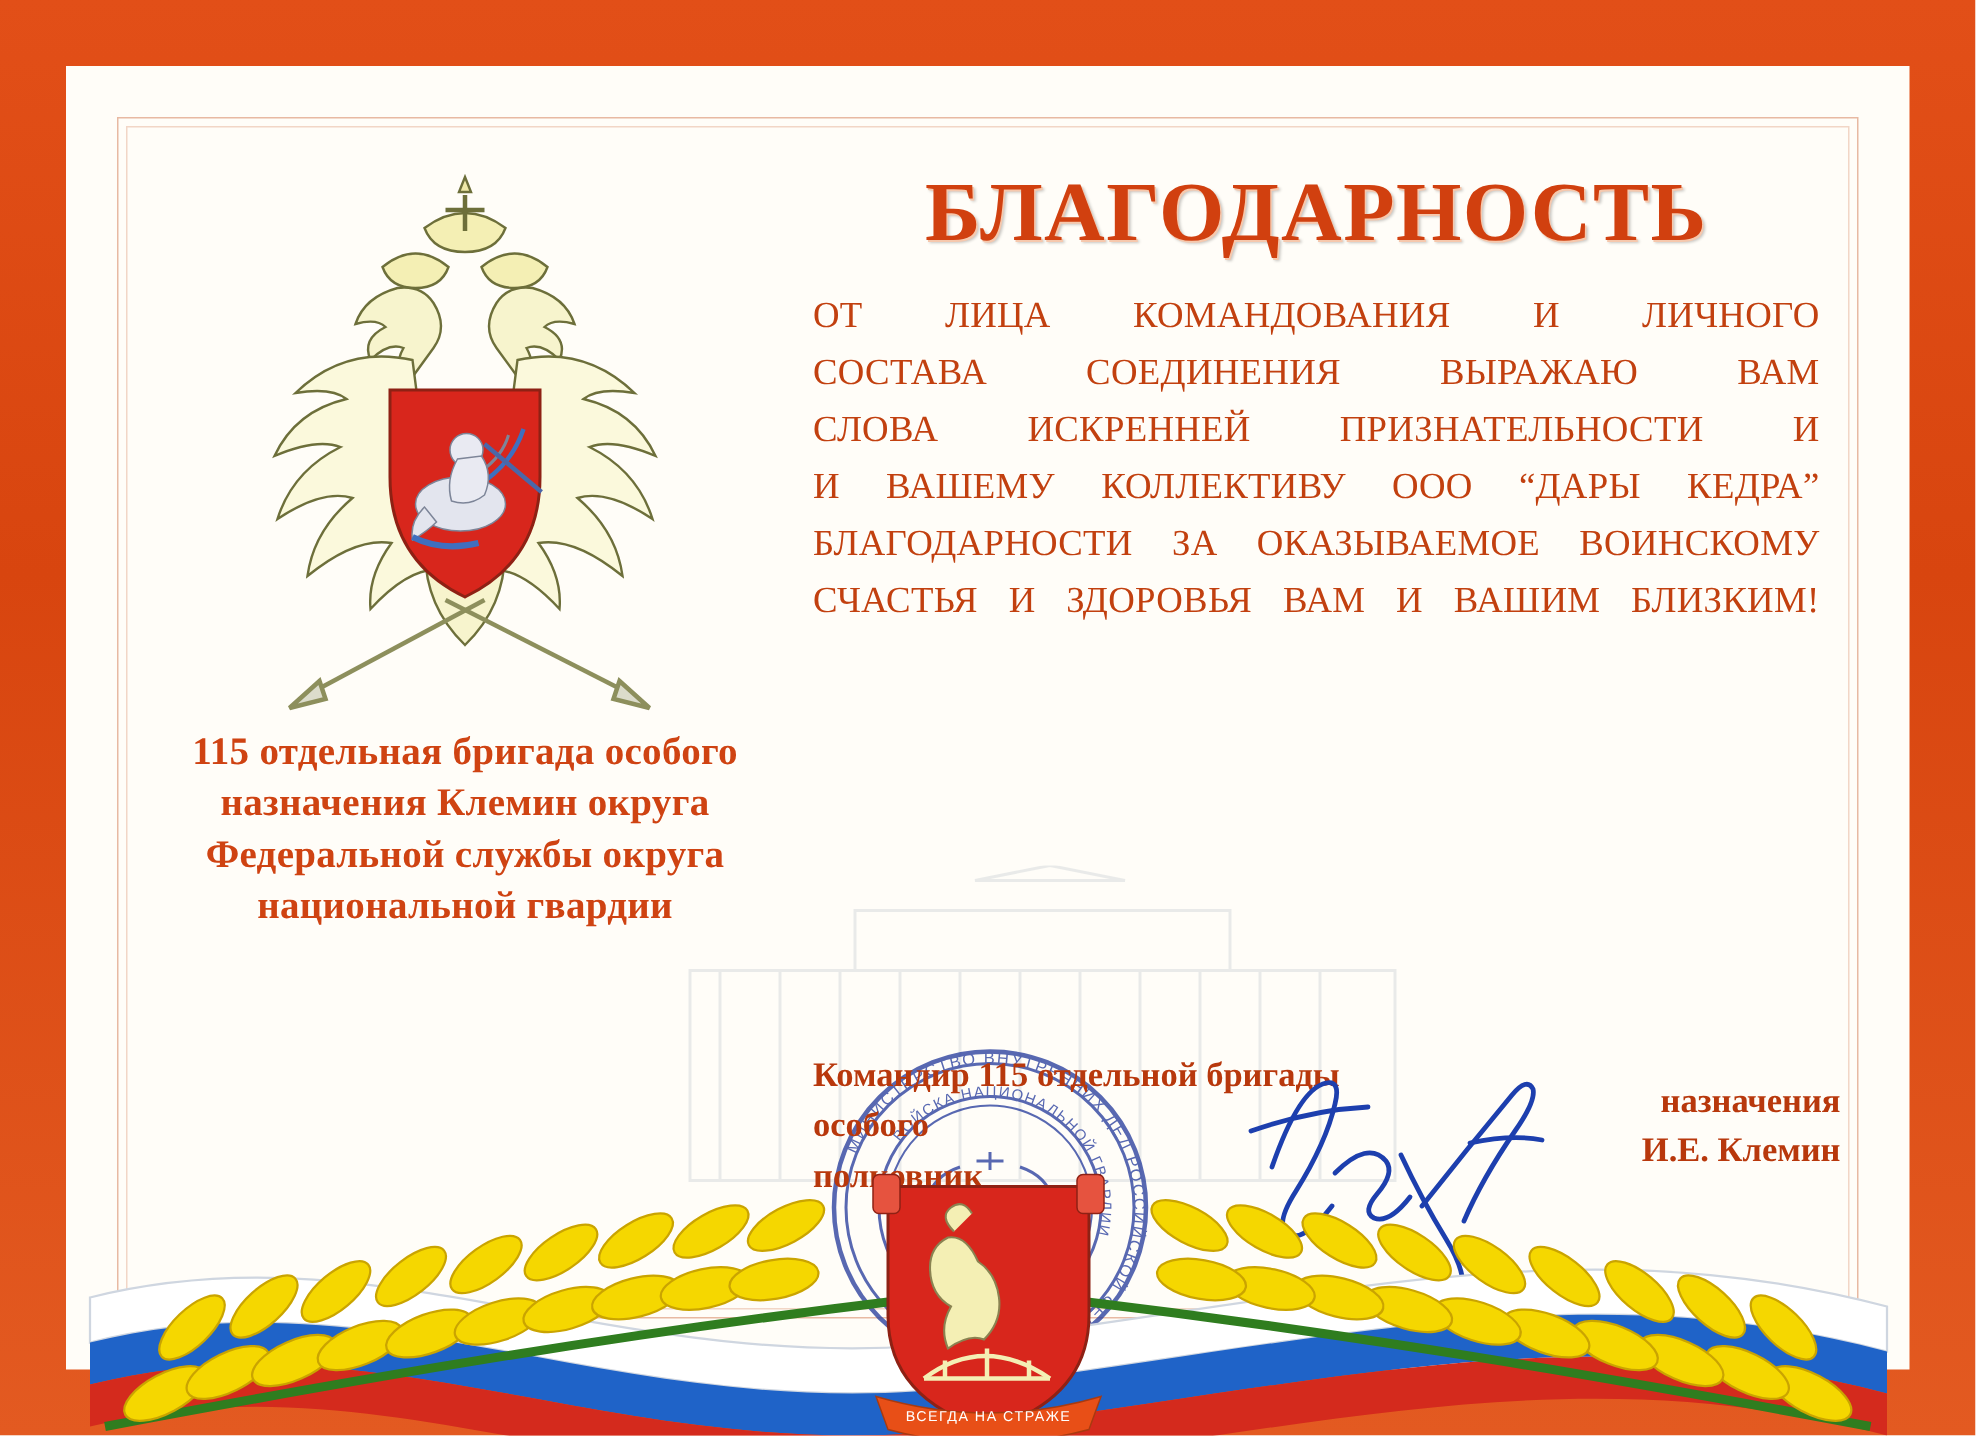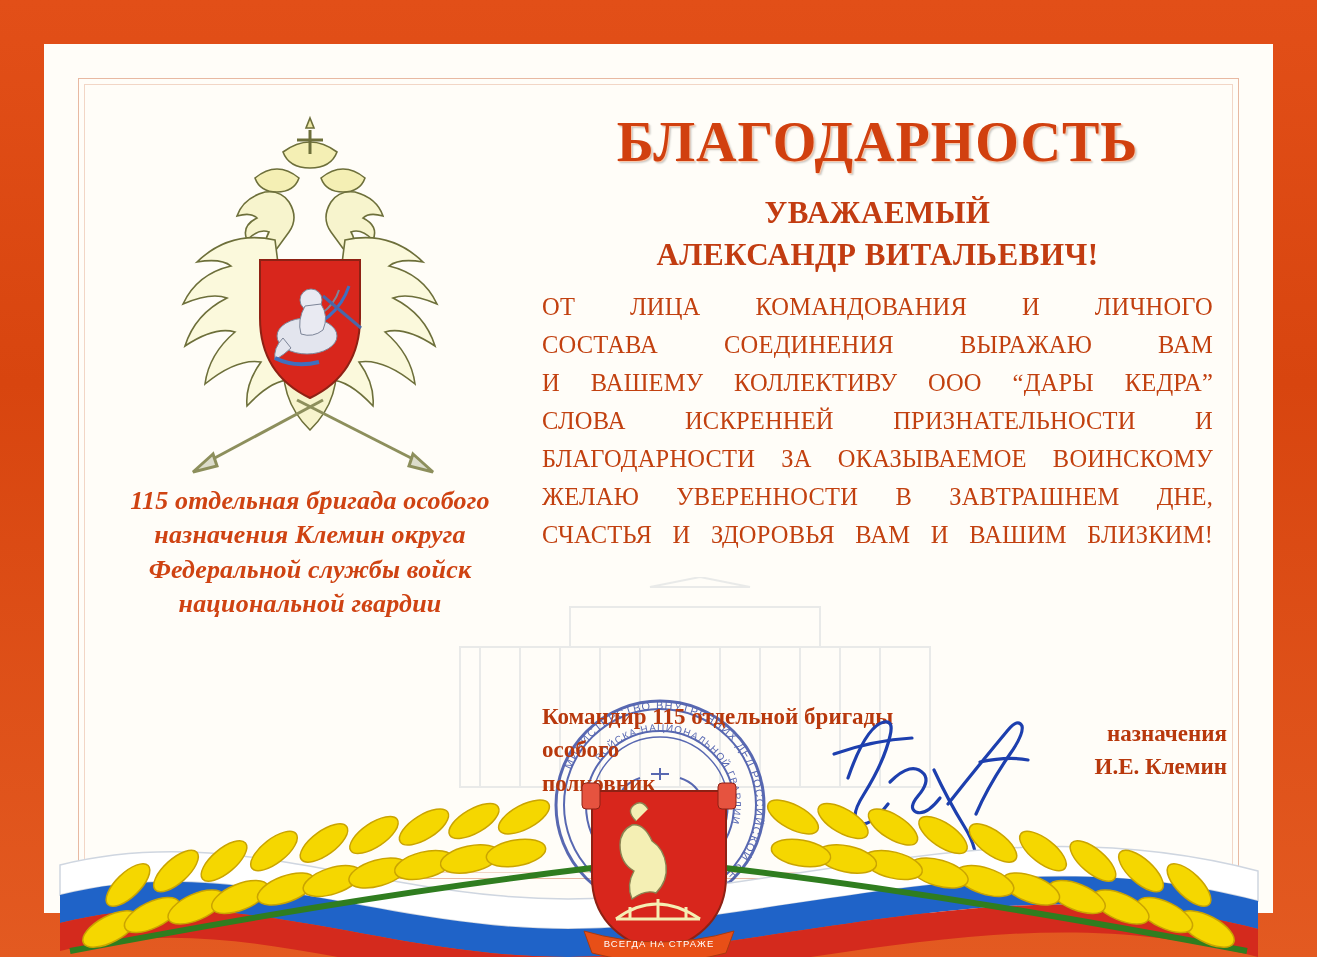--- a/index.html
+++ b/index.html
@@ -51,21 +51,20 @@
 
   
   .content{
     position:absolute;left:90px;top:90px;right:90px;bottom:90px;
   }
 
   
   .left-col{
     position:absolute;left:10px;top:10px;width:420px;
     text-align:center;
-    font-style:italic;
   }
   .emblem{
     width:390px;height:380px;margin:0 auto;
     display:block;
   }
   .unit-name{
     margin-top:4px;
     font-family:"Liberation Serif", serif;
     color:#cf4312;
     font-size:26px;
@@ -211,40 +210,35 @@
           <circle cx="196" cy="200" r="11" fill="#e9eaf2" stroke="#7d8598"></circle>
           <path d="M190 206 q-8 14 -4 28 q12 4 22 -4 q6 -14 -2 -26z" fill="#e9eaf2" stroke="#7d8598"></path>
           <line x1="208" y1="196" x2="246" y2="228" stroke="#4a67a8" stroke-width="3"></line>
           <path d="M160 258 q20 10 44 4" stroke="#3f6fbf" stroke-width="4" fill="none"></path>
         </g>
       </svg>
 
       <div class="unit-name">
         <div>115 отдельная бригада особого</div>
         <div>назначения Клемин округа</div>
-        <div>Федеральной службы войск</div>
+        <div>Федеральной службы округа</div>
         <div>национальной гвардии</div>
       </div>
     </div>
 
     <div class="right-col">
       <div class="title">БЛАГОДАРНОСТЬ</div>
 
-      <div class="salutation">
-        <div>УВАЖАЕМЫЙ</div>
-        <div>АЛЕКСАНДР ВИТАЛЬЕВИЧ!</div>
-      </div>
 
       <div class="body-text">
         <p>ОТ ЛИЦА КОМАНДОВАНИЯ И ЛИЧНОГО</p>
         <p>СОСТАВА СОЕДИНЕНИЯ ВЫРАЖАЮ ВАМ</p>
+        <p>СЛОВА ИСКРЕННЕЙ ПРИЗНАТЕЛЬНОСТИ И</p>
         <p>И ВАШЕМУ КОЛЛЕКТИВУ ООО “ДАРЫ КЕДРА”</p>
-        <p>СЛОВА ИСКРЕННЕЙ ПРИЗНАТЕЛЬНОСТИ И</p>
         <p>БЛАГОДАРНОСТИ ЗА ОКАЗЫВАЕМОЕ ВОИНСКОМУ</p>
-        <p>ЖЕЛАЮ УВЕРЕННОСТИ В ЗАВТРАШНЕМ ДНЕ,</p>
         <p class="last">СЧАСТЬЯ И ЗДОРОВЬЯ ВАМ И ВАШИМ БЛИЗКИМ!</p>
       </div>
     </div>
 
     <svg class="ghost-building" viewBox="0 0 560 220">
       <g fill="none" stroke="#8a9aa8" stroke-width="2">
         <rect x="40" y="70" width="470" height="140"></rect>
         <rect x="150" y="30" width="250" height="40"></rect>
         <path d="M60 70 v140 M100 70 v140 M140 70 v140 M180 70 v140 M220 70 v140 M260 70 v140 M300 70 v140 M340 70 v140 M380 70 v140 M420 70 v140 M460 70 v140"></path>
         <path d="M230 10 h100 l-50 -10 z"></path>

